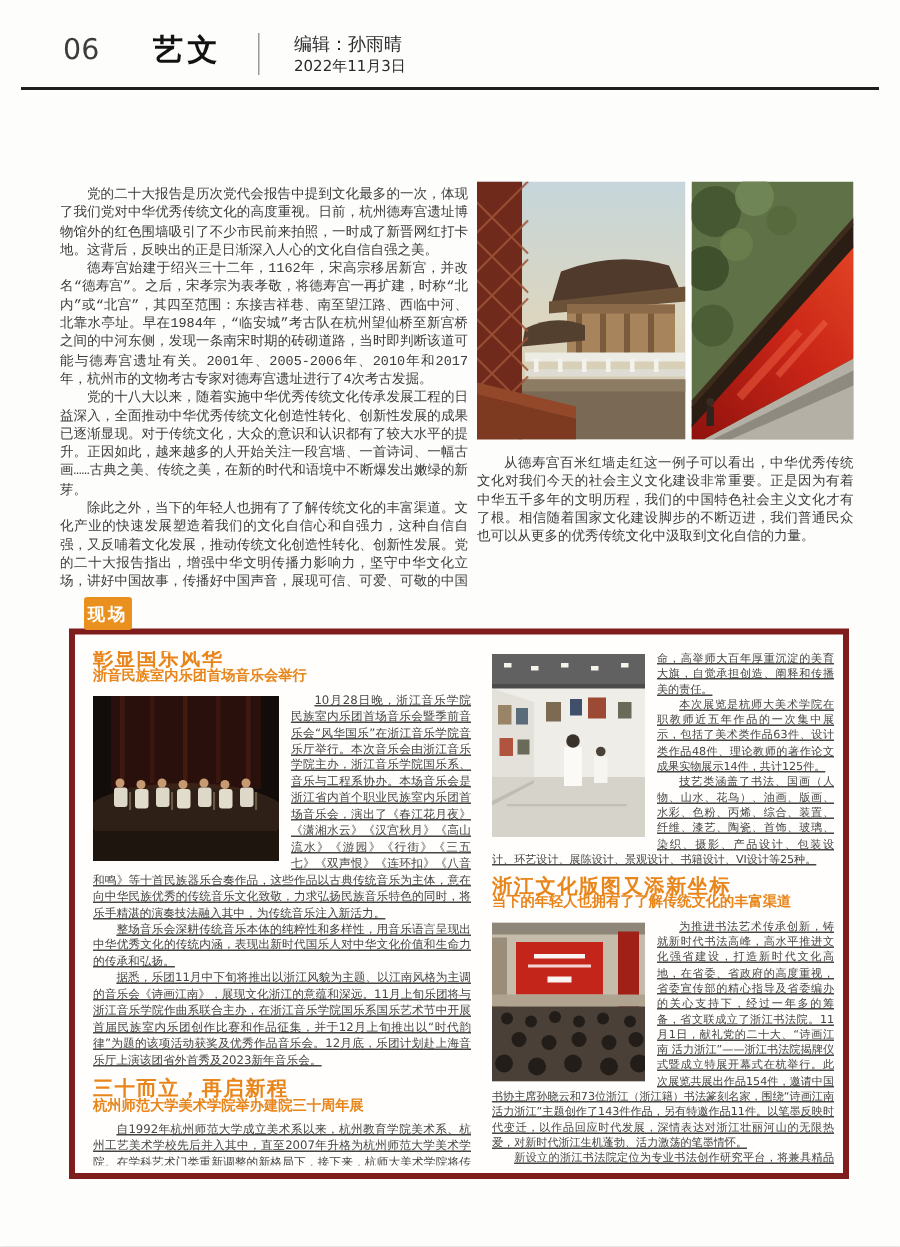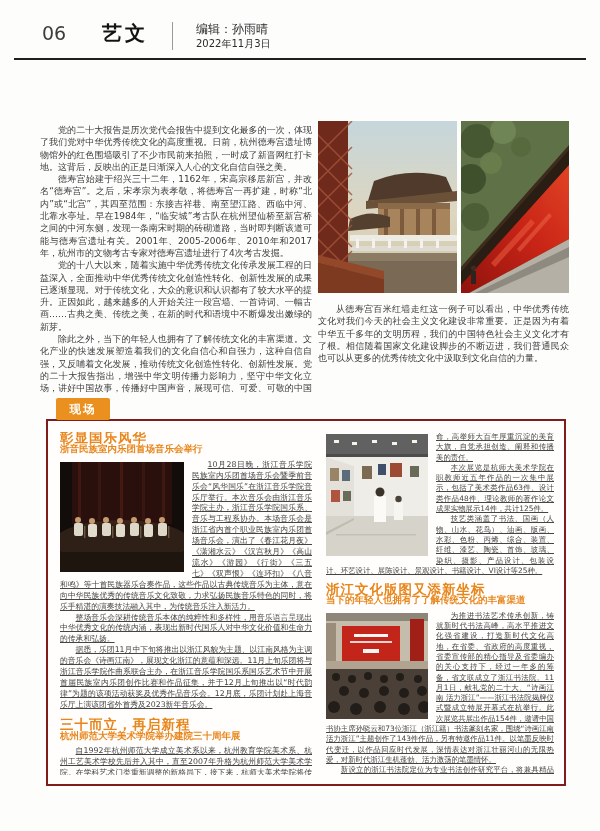--- a/index.html
+++ b/index.html
@@ -13,32 +13,32 @@
   .hdr-editor{position:absolute;left:196px;top:21px;font-size:12px;color:#2a2a2a;}
   .hdr-date{position:absolute;left:196px;top:37px;font-size:10px;color:#2a2a2a;}
   .hdr-rule{position:absolute;left:14px;top:58px;width:572px;height:2px;background:#1f1f1f;}
   
   .headline{position:absolute;left:40px;top:70px;width:540px;margin:0;
             font-size:36px;font-weight:900;color:#ef8615;letter-spacing:3px;}
   
   .body-col{position:absolute;font-size:9px;line-height:12.3px;color:#3c3c3c;
             text-align:justify;overflow:hidden;}
   .body-col p{margin:0;text-indent:2em;}
-  .col-main{left:40px;top:124px;width:272px;height:272px;}
+  .col-main{left:40px;top:124px;width:272px;height:272px;font-family:Liberation Mono, monospace;}
   .col-closing{left:318px;top:303px;width:251px;height:78px;}
   
   .photoA{position:absolute;left:318px;top:121px;width:139px;height:172px;}
   .photoB{position:absolute;left:461px;top:121px;width:108px;height:172px;}
   .photoA svg,.photoB svg,.ph svg{display:block;width:100%;height:100%;}
   
-  .scene-badge{position:absolute;left:56px;top:398px;width:54px;height:22px;z-index:3;
+  .scene-badge{position:absolute;left:56px;top:398px;width:32px;height:22px;z-index:3;
                background:#e9901e;color:#fff;font-size:11.5px;font-weight:bold;
                text-align:center;line-height:22px;border-radius:2px;letter-spacing:2px;}
   .scene-box{position:absolute;left:46px;top:419px;width:520px;height:367px;
-             border:2px solid #7f1d1d;background:#fffefd;box-sizing:border-box;}
+             border:4px solid #7f1d1d;background:#fffefd;box-sizing:border-box;}
   .scene-col{position:absolute;top:11px;height:343px;overflow:hidden;
              font-size:7.8px;line-height:10.9px;color:#454545;text-align:justify;}
   .scene-col p{margin:0;text-indent:2em;text-decoration:underline;}
   .scene-col p.noindent{text-indent:0;}
   .scol-l{left:12px;width:252px;}
   .scol-r{left:278px;width:228px;font-size:7.4px;line-height:10.3px;}
   .art-title{margin:0 0 1px;font-size:13.5px;font-weight:800;color:#e8861c;letter-spacing:1px;}
   .art-sub{margin:0 0 5px;font-size:9.5px;font-weight:700;color:#e8861c;}
   .art-gap{height:8px;}
   .ph{float:left;margin:2px 8px 2px 0;}

